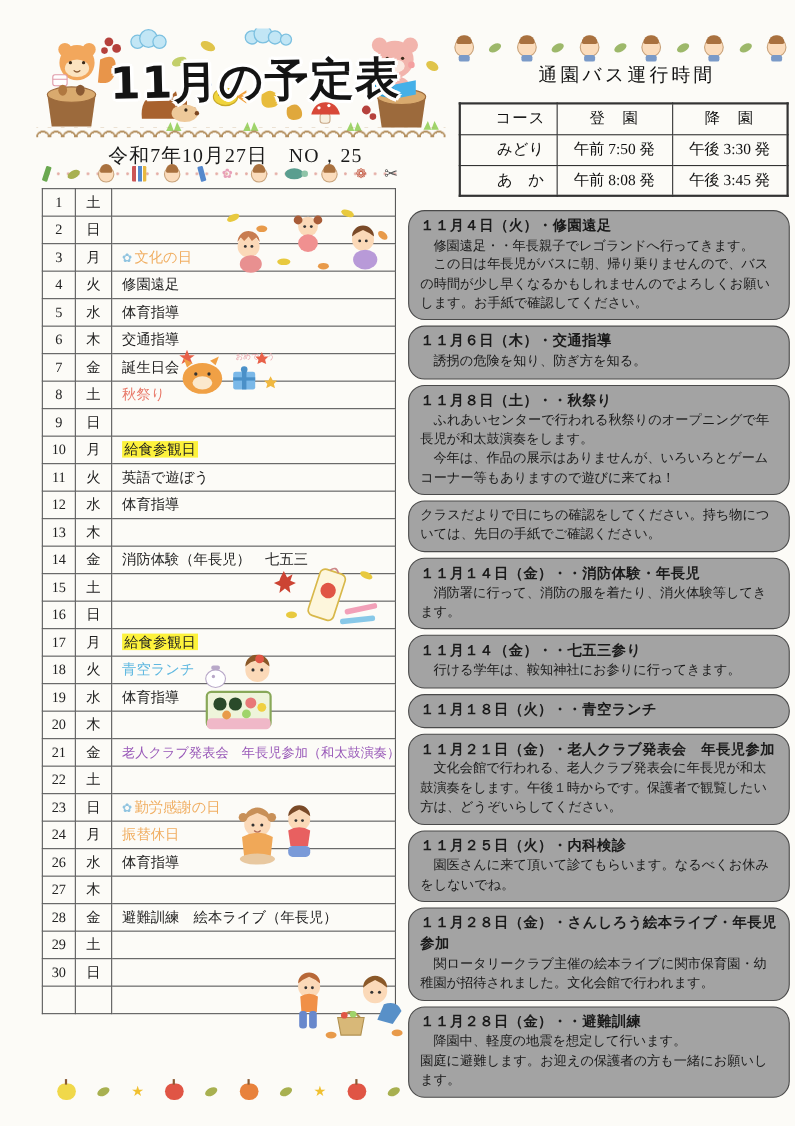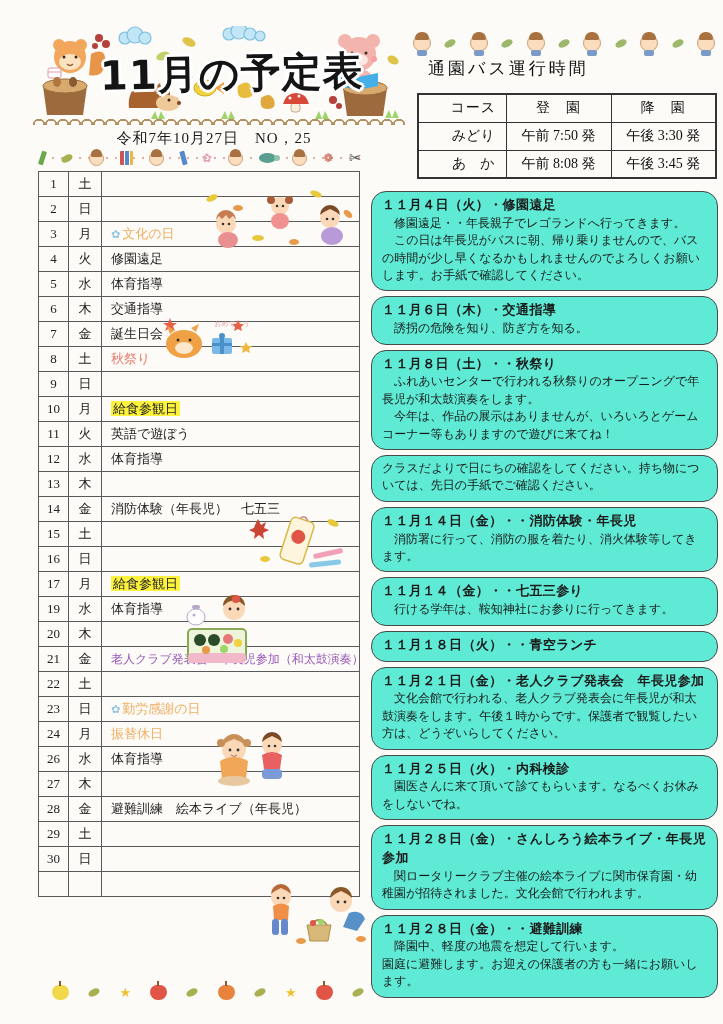--- a/index.html
+++ b/index.html
@@ -12,21 +12,21 @@
   .hdr-art{position:absolute;left:33px;top:26px;width:372px;height:96px;z-index:1;}
   .title-text{position:absolute;left:100px;top:46px;z-index:3;
       font-family:"DejaVu Sans",sans-serif;font-weight:bold;font-size:40px;letter-spacing:1px;
       color:#141414;transform:rotate(-1.2deg);
       text-shadow:-2px -2px 0 #fff,2px -2px 0 #fff,-2px 2px 0 #fff,2px 2px 0 #fff,
                   -3px 0 0 #fff,3px 0 0 #fff,0 3px 0 #fff,0 -3px 0 #fff;}
   .scallop{position:absolute;left:33px;top:116px;width:372px;height:9px;z-index:1;
       background:radial-gradient(8px 8px at 6px 9px,transparent 4.5px,#b49060 4.5px 6px,transparent 6.5px);
       background-size:12px 9px;background-repeat:repeat-x;}
   .date-line{position:absolute;left:58px;top:129px;width:312px;text-align:center;
-      font-size:15px;letter-spacing:1px;z-index:2;}
+      font-size:18px;letter-spacing:1px;z-index:2;}
 
   
   .deco-row{position:absolute;display:flex;align-items:center;justify-content:space-between;z-index:2;}
   #deco-top{left:40px;top:146px;width:322px;height:24px;
       background:radial-gradient(circle 1.4px at 4px 50%,#e4aca4 1px,transparent 1.5px);
       background-size:9px 100%;background-repeat:repeat-x;}
   #deco-kids{left:413px;top:30px;width:302px;height:26px;}
   #deco-bottom{left:52px;top:977px;width:312px;height:30px;}
 
   .ic{display:inline-block;}
@@ -64,31 +64,31 @@
   .cal td.c-ev{padding-left:9px;white-space:nowrap;}
   .sun{color:#d05858;}
   .ev-highlight{background:#fdf23c;padding:0 2px;}
   .ev-holiday{color:#f0ae62;font-family:Liberation Mono, monospace;}
   .ev-festival{color:#e87868;}
   .ev-blue{color:#5fb8e0;}
   .ev-purple{color:#9858b8;font-size:12px;}
   .flower{color:#90c4e0;font-size:11px;margin-right:2px;font-family:"DejaVu Sans",sans-serif;}
 
   
-  .bus-title{position:absolute;left:428px;top:57px;width:284px;text-align:left;
+  .bus-title{position:absolute;left:428px;top:57px;width:284px;text-align:center;
       font-size:17px;letter-spacing:3px;color:#111;}
   .bus{position:absolute;left:417px;top:93px;width:300px;border-collapse:collapse;table-layout:fixed;
       border:2px solid #333;}
   .bus td{border:1.3px solid #333;text-align:center;font-size:14px;height:28px;color:#111;}
   .bus td.b-course{width:88px;padding-left:23px;}
   .bus .b-hdr{letter-spacing:1px;}
 
   
   .anncol{position:absolute;left:371px;top:191px;width:347px;display:flex;flex-direction:column;gap:5px;z-index:1;}
-  .ann{border:1.6px solid #4a4a4a;border-radius:15px;padding:4px 10px 6px;background:#5eead4;}
+  .ann{border:1.6px solid #4a4a4a;border-radius:15px;padding:4px 10px 6px;background:#a3a3a3;}
   .ann-title{font-weight:bold;font-size:13px;letter-spacing:0.4px;line-height:1.45;}
   .ann-body{font-size:12px;line-height:1.45;white-space:pre-wrap;}
 
   
   .ill{position:absolute;z-index:2;pointer-events:none;}
   #ill-leaves{left:198px;top:188px;width:162px;height:64px;}
   #ill-birthday{left:150px;top:312px;width:118px;height:50px;}
   #ill-chitose{left:243px;top:511px;width:105px;height:62px;}
   #ill-bento{left:180px;top:595px;width:78px;height:76px;}
   #ill-sitting{left:200px;top:727px;width:100px;height:62px;}
@@ -303,20 +303,25 @@
         </tr>
         <tr data-interactable="false">
           <td class="c-day" data-interactable="false">16</td>
           <td class="c-wd sun" data-interactable="false">日</td>
           <td class="c-ev" data-interactable="false"></td>
         </tr>
         <tr data-interactable="false">
           <td class="c-day" data-interactable="false">17</td>
           <td class="c-wd" data-interactable="false">月</td>
           <td class="c-ev" data-interactable="false"><span class="ev-highlight" data-interactable="false">給食参観日</span></td>
+        </tr>
+        <tr data-interactable="false">
+          <td class="c-day" data-interactable="false">18</td>
+          <td class="c-wd" data-interactable="false">火</td>
+          <td class="c-ev" data-interactable="false"><span class="ev-blue" data-interactable="false">青空ランチ</span></td>
         </tr>
         <tr data-interactable="false">
           <td class="c-day" data-interactable="false">19</td>
           <td class="c-wd" data-interactable="false">水</td>
           <td class="c-ev" data-interactable="false"><span data-interactable="false">体育指導</span></td>
         </tr>
         <tr data-interactable="false">
           <td class="c-day" data-interactable="false">20</td>
           <td class="c-wd" data-interactable="false">木</td>
           <td class="c-ev" data-interactable="false"></td>

